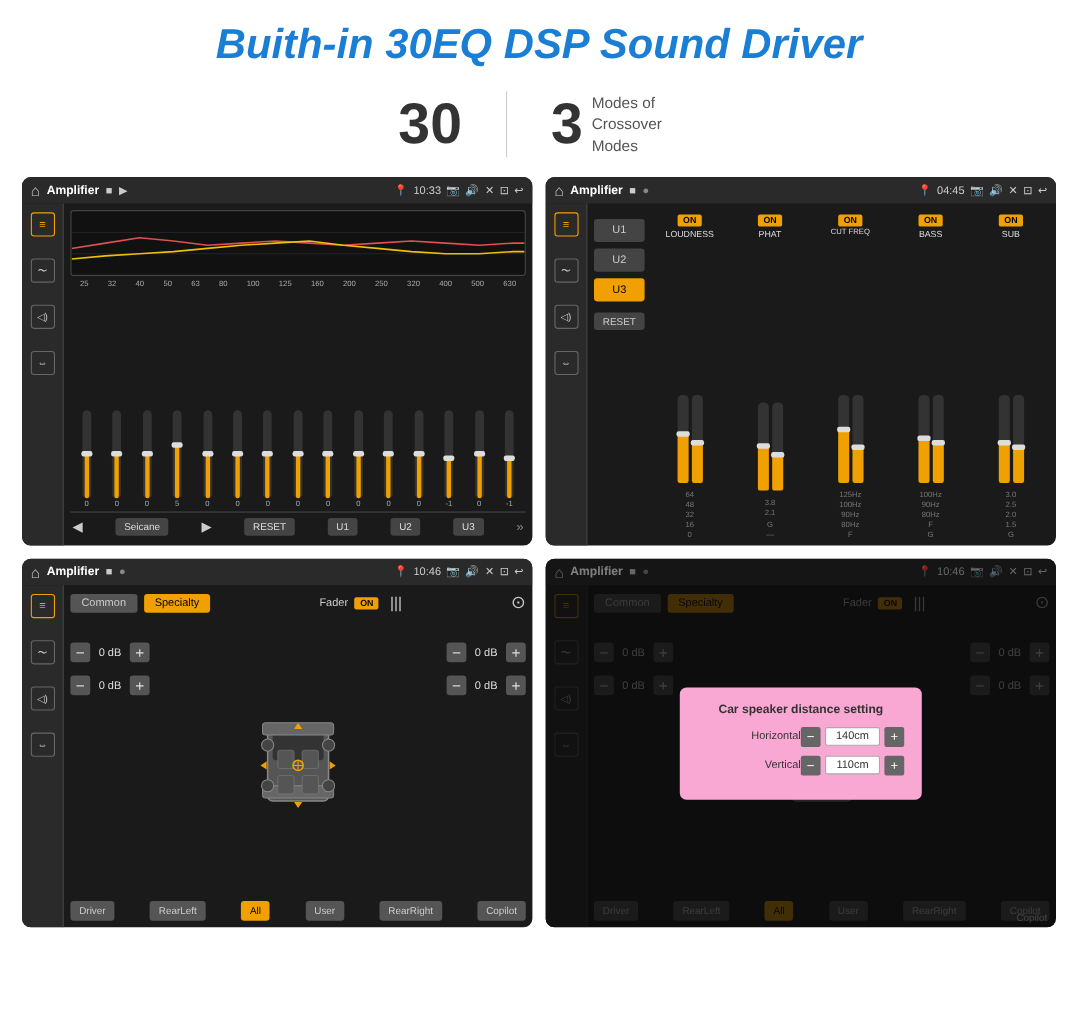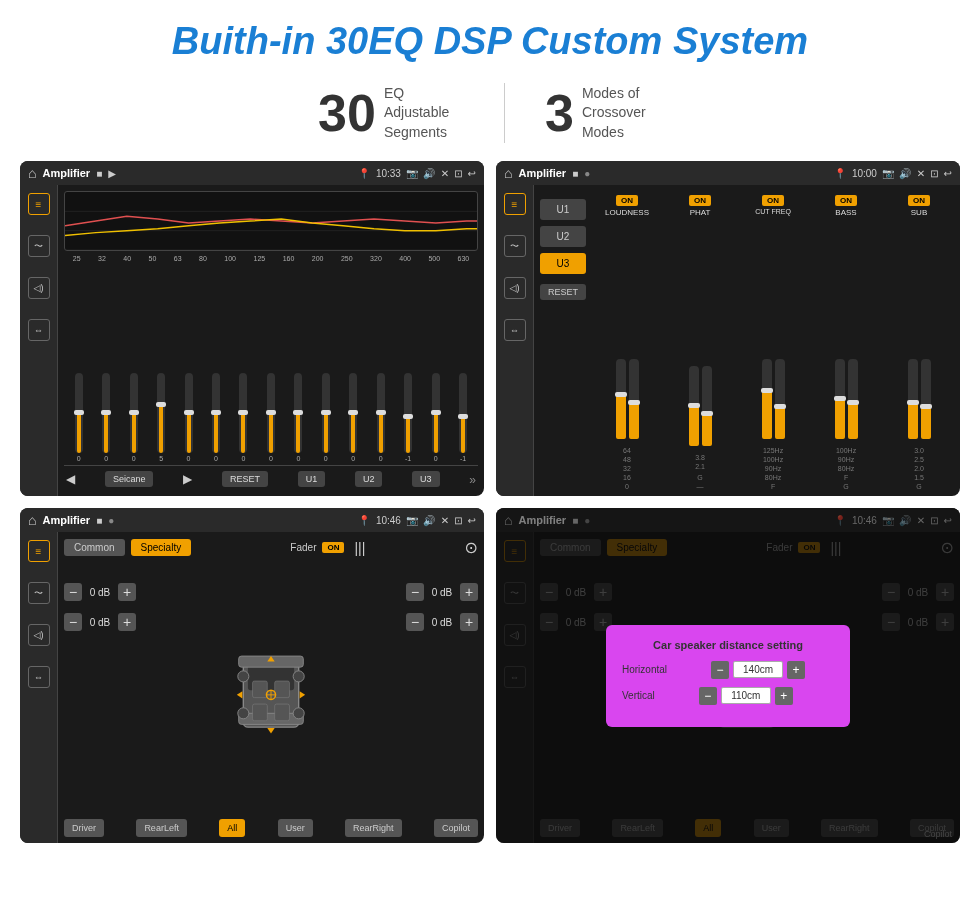--- a/index.html
+++ b/index.html
@@ -442,40 +442,39 @@
       right: 0;
       bottom: 0;
       background: rgba(0,0,0,0.5);
       display: flex;
       align-items: center;
       justify-content: center;
       z-index: 10;
     }
 
     .dialog-box {
-      background: #d946ef;
+      background: #f9a8d4;
       border-radius: 6px;
       padding: 14px 16px;
-      width: 244px;
+      width: 220px;
     }
 
     .dialog-title {
       color: #333;
       font-size: 11px;
       font-weight: 700;
       margin-bottom: 10px;
       text-align: center;
     }
 
     .dialog-row {
       display: flex;
       align-items: center;
-      justify-content: flex-start;
+      justify-content: flex-end;
       margin-bottom: 8px;
-      gap: 44px;
     }
 
     .dialog-label {
       color: #333;
       font-size: 10px;
     }
 
     .dialog-input {
       display: flex;
       align-items: center;
@@ -538,29 +537,25 @@
     .nav-arrow {
       color: #ccc;
       font-size: 12px;
     }
 
     .double-arrow::before { content: "»"; color: #888; font-size: 12px; }
   </style>
 </head>
 <body>
 
-<div class="page-title">Buith-in 30EQ DSP Custom System</div>
+<div class="page-title">Buith-in 30EQ DSP Sound Driver</div>
 
 <div class="stats-row">
   <div class="stat-item">
     <span class="stat-number">30</span>
-    <span class="stat-desc">
-      <span>EQ Adjustable</span><br>
-      <span>Segments</span>
-    </span>
   </div>
   <div class="stat-divider"></div>
   <div class="stat-item">
     <span class="stat-number">3</span>
     <span class="stat-desc">
       <span>Modes of</span><br>
       <span>Crossover Modes</span>
     </span>
   </div>
 </div>
@@ -761,21 +756,21 @@
 
     <div class="status-bar">
       <div class="status-bar-left">
         <span style="color:#ccc;font-size:14px;">⌂</span>
         <span class="status-bar-title">Amplifier</span>
         <span style="color:#ccc;font-size:10px;">■</span>
         <span style="color:#888;font-size:10px;">●</span>
       </div>
       <div class="status-bar-right">
         <span>📍</span>
-        <span>10:00</span>
+        <span>04:45</span>
         <span>📷</span>
         <span>🔊</span>
         <span>✕</span>
         <span>⊡</span>
         <span>↩</span>
       </div>
     </div>
 
     <div class="crossover-screen">
       <div class="crossover-sidebar">

